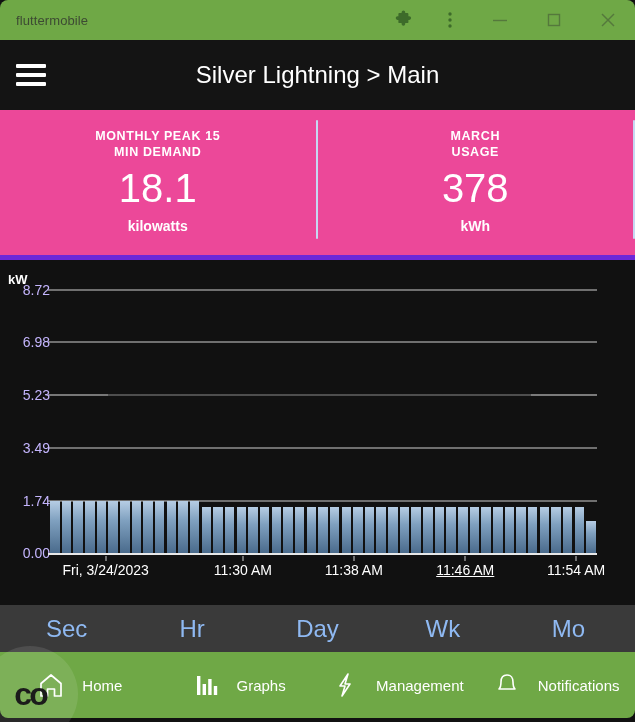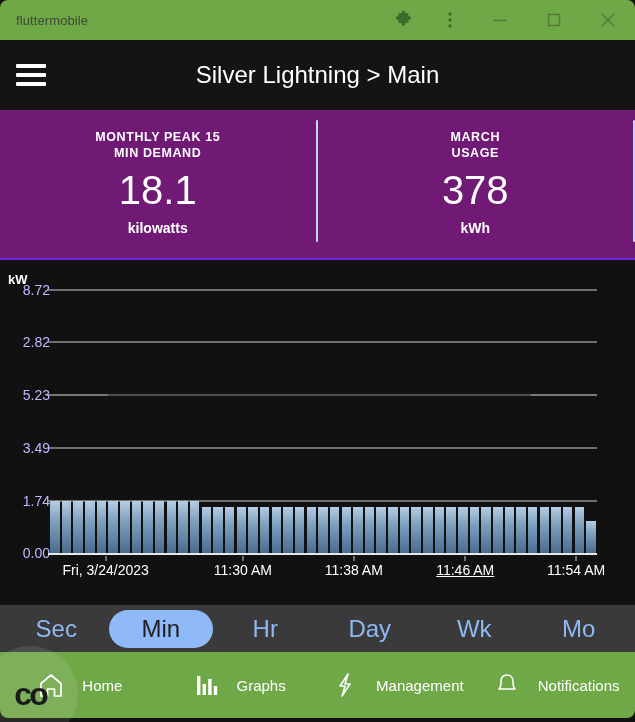--- a/index.html
+++ b/index.html
@@ -37,23 +37,23 @@
   .hamburger { width: 58px; display: flex; flex-direction: column; gap: 5px; align-items: center; padding-left: 4px; }
   .hamburger span { display: block; width: 30px; height: 4px; background: #fff; border-radius: 1px; }
   .appbar-title {
     position: absolute; left: 0; right: 0; text-align: center;
     color: #ffffff; font-size: 24px; font-weight: 400;
     pointer-events: none;
   }
 
   
   .stats {
-    height: 150px; background: #701a75;
+    height: 150px; background: #ec4899;
     display: flex; align-items: stretch; padding: 4px 0 6px 0;
-    border-bottom: 2px solid #6d28d9;
+    border-bottom: 5px solid #6d28d9;
   }
   .stat {
     flex: 1; display: flex; flex-direction: column;
     align-items: center; justify-content: center; position: relative;
     padding: 6px 4px;
   }
   .stat .caption {
     color: #ffffff; font-size: 12.5px; font-weight: bold;
     letter-spacing: .6px; text-align: center; line-height: 1.25;
     text-transform: uppercase;
@@ -204,21 +204,21 @@
         <div class="gridline" style="top: 187.74px;"></div>
         <div class="gridline g523" style="top: 135.26px;"></div>
         <div class="gridline" style="top: 82.4794px;"></div>
         <div class="gridline" style="top: 30px;"></div>
       </div>
     <div id="ylabels">
         <div class="ytick" style="top: 293px;">0.00</div>
         <div class="ytick" style="top: 240.521px;">1.74</div>
         <div class="ytick" style="top: 187.74px;">3.49</div>
         <div class="ytick" style="top: 135.26px;">5.23</div>
-        <div class="ytick" style="top: 82.4794px;">2.82</div>
+        <div class="ytick" style="top: 82.4794px;">6.98</div>
         <div class="ytick" style="top: 30px;">8.72</div>
       </div>
     <div class="bars" id="bars" style="height: 263px; bottom: 52px;">
         <div class="bar" style="height: 52.4794px;"></div>
         <div class="bar" style="height: 52.4794px;"></div>
         <div class="bar" style="height: 52.4794px;"></div>
         <div class="bar" style="height: 52.4794px;"></div>
         <div class="bar" style="height: 52.4794px;"></div>
         <div class="bar" style="height: 52.4794px;"></div>
         <div class="bar" style="height: 52.4794px;"></div>
@@ -273,21 +273,20 @@
         <div class="xtick" style="left: 55.7%; top: 6px;">11:38 AM</div>
         <div class="xtickmark" style="left: 76%; top: 0px;"></div>
         <div class="xtick" style="left: 76%; top: 6px; text-decoration: underline;">11:46 AM</div>
         <div class="xtickmark" style="left: 96.2%; top: 0px;"></div>
         <div class="xtick" style="left: 96.2%; top: 6px;">11:54 AM</div>
       </div>
   </div>
 
   <div class="tabs">
       <div class="tab">Sec</div>
-      <div class="tab active">Min</div>
       <div class="tab">Hr</div>
       <div class="tab">Day</div>
       <div class="tab">Wk</div>
       <div class="tab">Mo</div>
     </div>
 
   <div class="bottomnav">
     <div class="navitem">
       <span>
         <svg width="30" height="26" viewBox="0 0 30 26">

